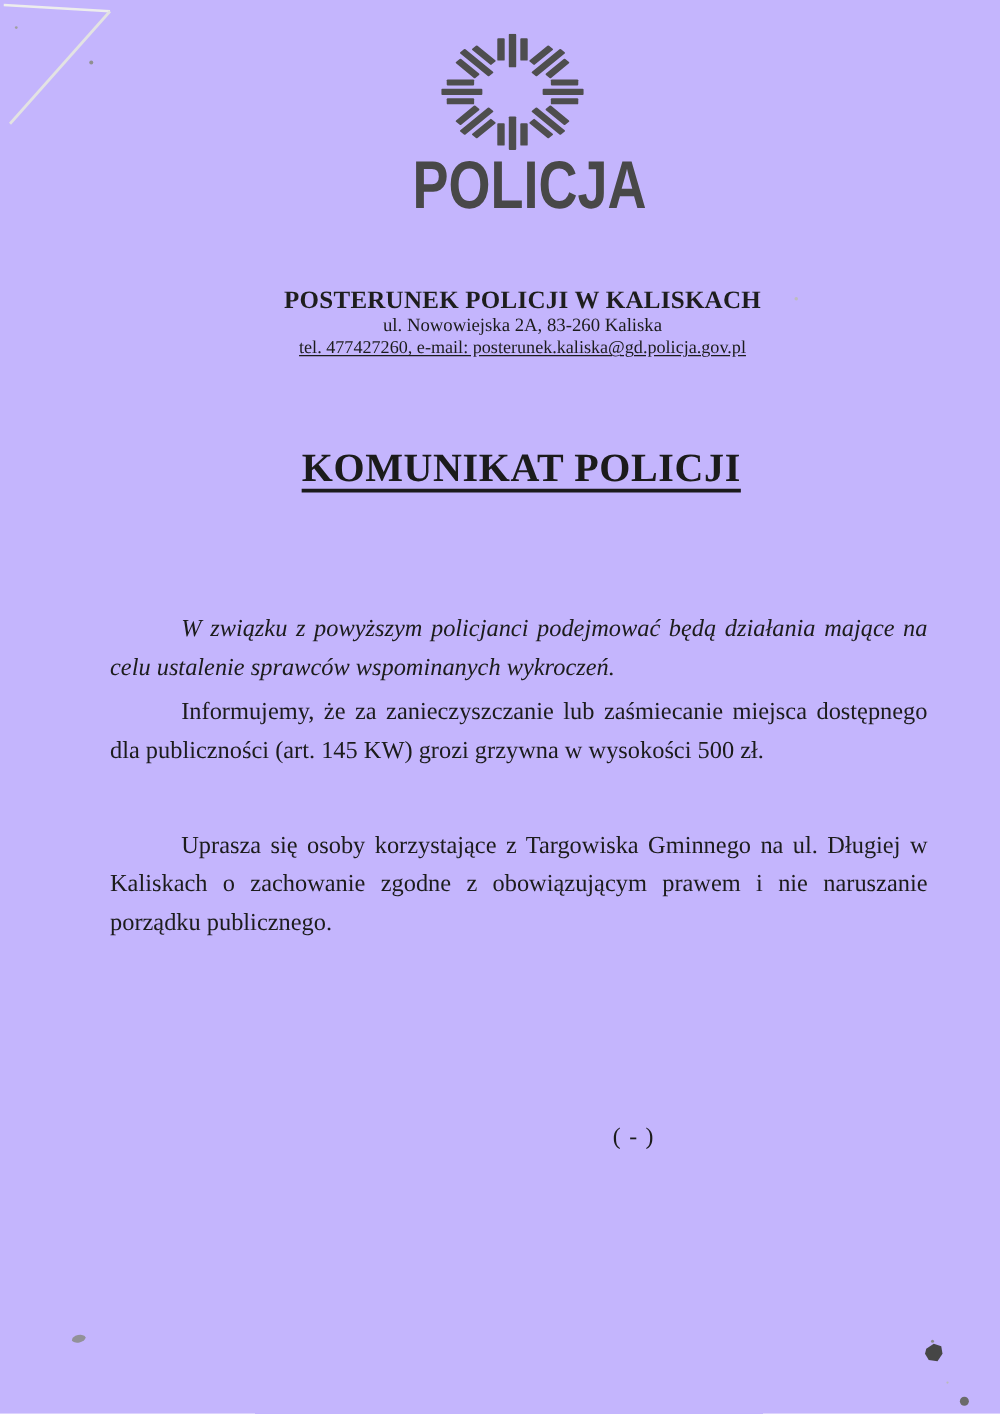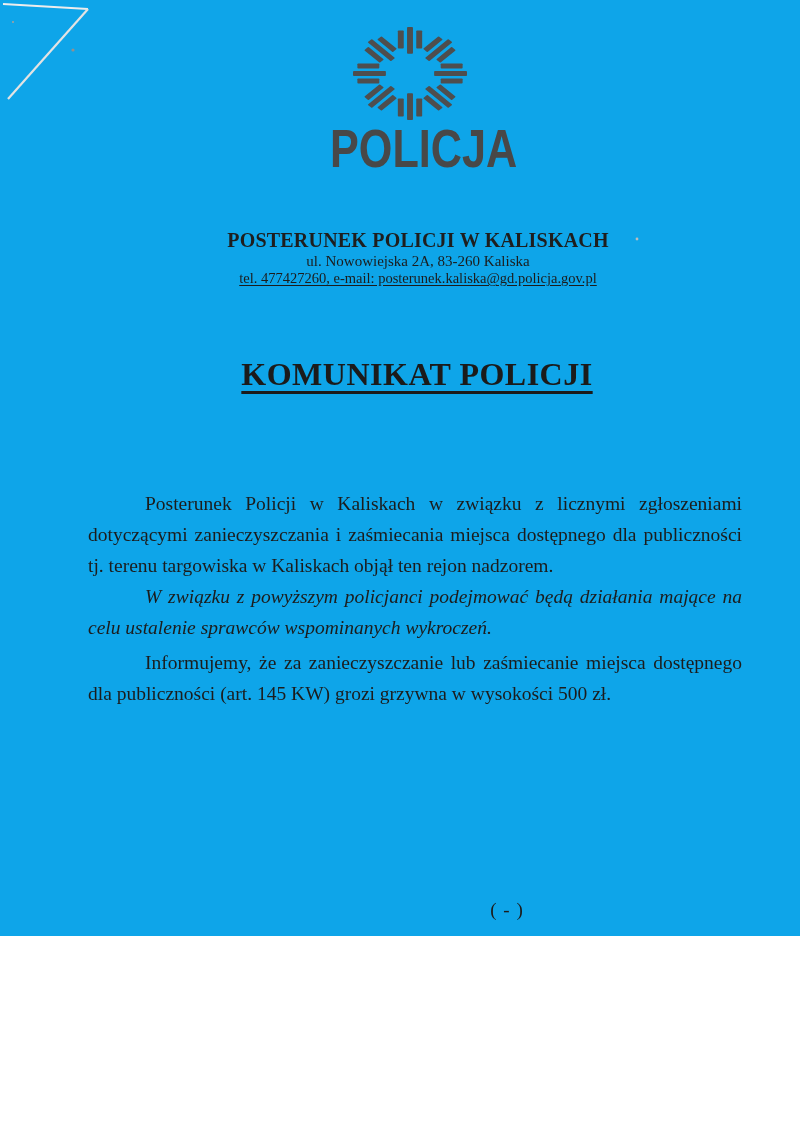--- a/index.html
+++ b/index.html
@@ -1,21 +1,21 @@
 <!DOCTYPE html>
 <html><head>
 <meta charset="utf-8">
 <style>
   * { margin: 0; padding: 0; box-sizing: border-box; }
   html, body { background: #ffffff; }
   .page {
     position: relative;
     width: 800px;
-    height: 936px;
-    background: #0ea5e9;
+    height: 1131px;
+    background: #c4b5fd;
     overflow: hidden;
     font-family: "Liberation Serif", serif;
     color: #1c1c1c;
   }
   .artifacts {
     position: absolute;
     left: 0; top: 0;
     pointer-events: none;
   }
   .star {
@@ -154,22 +154,22 @@
 
   <div class="letterhead">
     <div class="lh-unit">POSTERUNEK POLICJI W KALISKACH</div>
     <div class="lh-address">ul. Nowowiejska 2A, 83-260 Kaliska</div>
     <div class="lh-contact">tel. 477427260, e-mail: posterunek.kaliska@gd.policja.gov.pl</div>
   </div>
 
   <div class="doc-title">KOMUNIKAT POLICJI</div>
 
   <div class="body-text">
-    <p class="para-1">Posterunek Policji w Kaliskach w związku z licznymi zgłoszeniami dotyczącymi zanieczyszczania i zaśmiecania miejsca dostępnego dla publiczności tj. terenu targowiska w Kaliskach objął ten rejon nadzorem.</p>
     <p class="para-2">W związku z powyższym policjanci podejmować będą działania mające na celu ustalenie sprawców wspominanych wykroczeń.</p>
     <p class="para-3">Informujemy, że za zanieczyszczanie lub zaśmiecanie miejsca dostępnego dla publiczności (art. 145 KW) grozi grzywna w wysokości 500 zł.</p>
+    <p class="para-4">Uprasza się osoby korzystające z Targowiska Gminnego na ul. Długiej w Kaliskach o zachowanie zgodne z obowiązującym prawem i nie naruszanie porządku publicznego.</p>
   </div>
 
   <div class="signature">
     <div class="sig-mark">( - )</div>
   </div>
 
 </div>
 
 </body></html>

